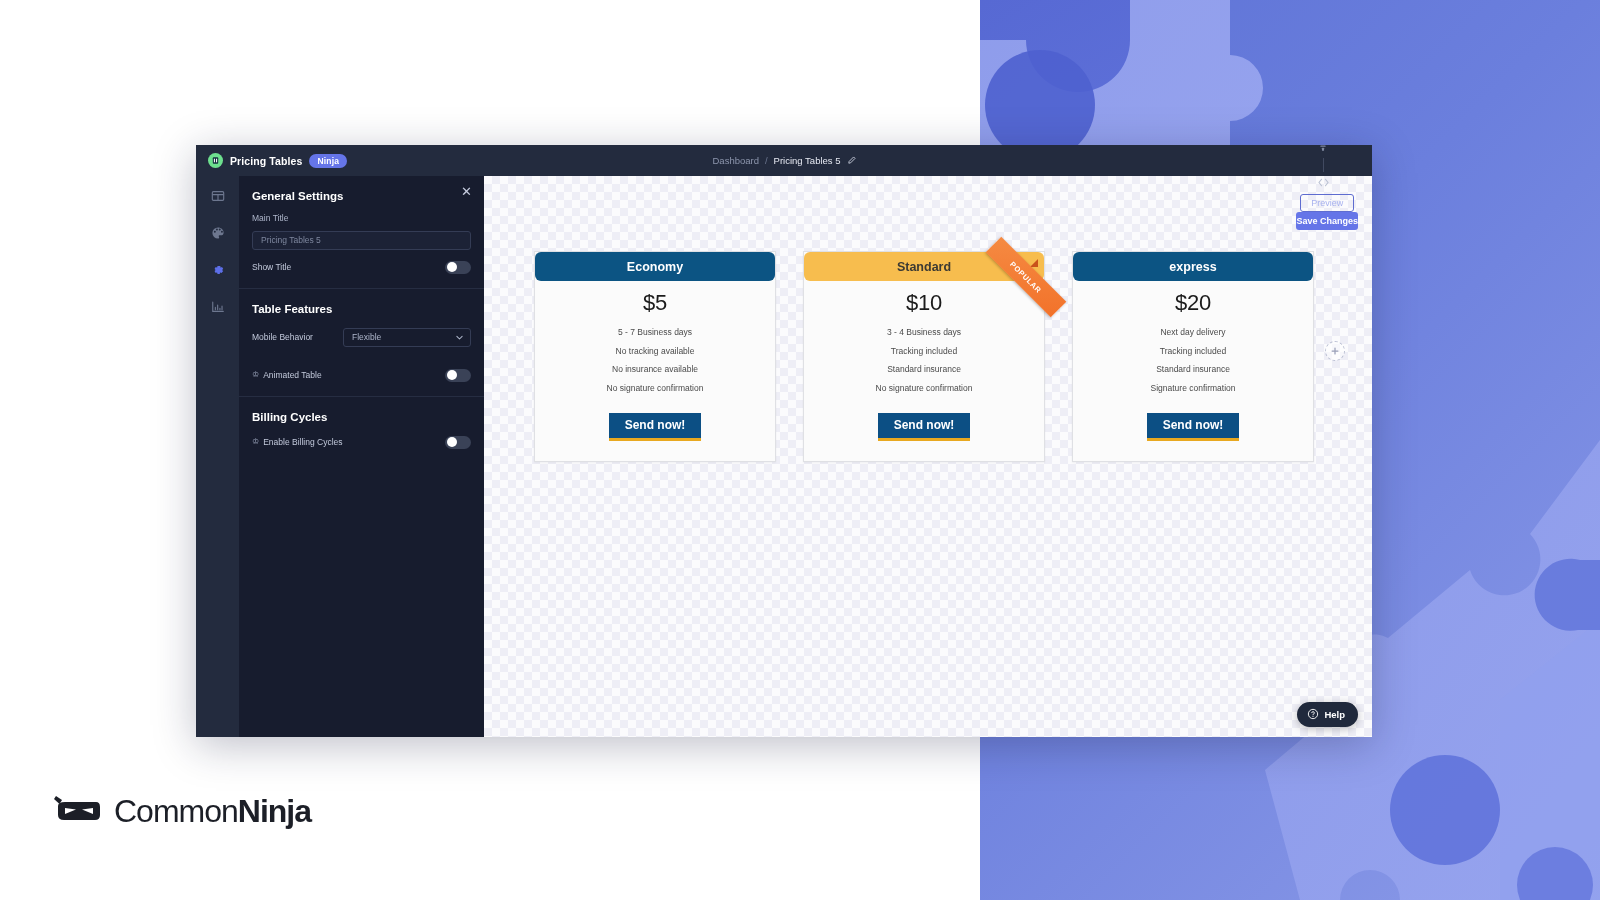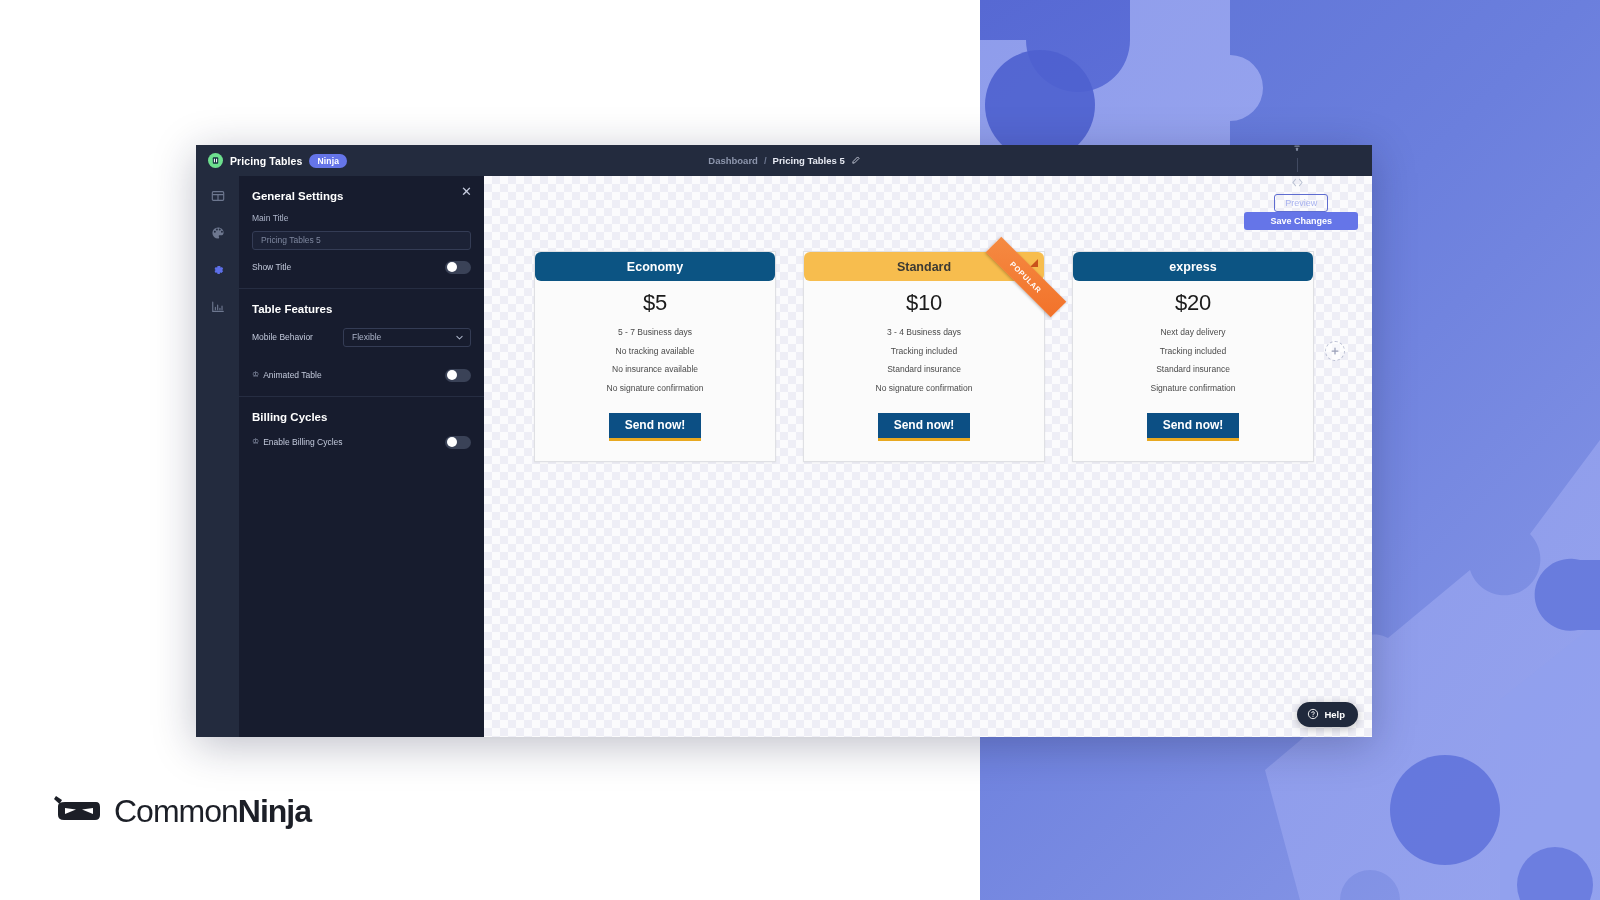--- a/index.html
+++ b/index.html
@@ -69,21 +69,21 @@
     background: #6575e8; color: #ffffff;
     font-size: 8.5px; font-weight: bold;
     padding: 2px 8px; border-radius: 9px;
     letter-spacing: .2px; white-space: nowrap;
   }
 
   .breadcrumb {
     position: absolute;
     left: 0; right: 0;
     display: flex; align-items: flex-end; justify-content: center;
-    gap: 6px; pointer-events: none; font-weight: bold;
+    gap: 6px; pointer-events: none;
   }
   .breadcrumb > * { pointer-events: auto; }
   .bc-link { color: #8d96ad; font-size: 9.5px; }
   .bc-sep { color: #6c7churt; color: #6c7690; font-size: 9.5px; }
   .bc-current { color: #e6e9f2; font-size: 9.5px; }
   .bc-pencil { color: #cfd4e2; font-size: 8.5px; margin-left: 1px; }
 
   .topbar-right {
     margin-left: auto; display: flex; align-items: center; gap: 0px;
     position: relative; z-index: 2; flex-direction: column;
@@ -99,21 +99,21 @@
   .tb-code { color: #b9c0d2; width: 24px; }
   .btn-preview {
     border: 1px solid #5e6cd0; color: #a8b2ef;
     background: transparent; border-radius: 3px;
     font-size: 9px; padding: 3px 10px; margin-left: 8px;
     white-space: nowrap;
   }
   .btn-save {
     background: #6575e8; color: #ffffff; border: none;
     border-radius: 3px; font-size: 9px; font-weight: bold;
-    padding: 4px 26px; margin-left: 8px; white-space: nowrap;
+    padding: 4px 0; margin-left: 8px; white-space: nowrap;
   }
 
   
   .app-body { display: flex; height: 561px; }
 
   .icon-rail {
     width: 43px; background: #232b3e;
     padding-top: 10px;
     display: flex; flex-direction: column; align-items: center; gap: 17px;
     flex-shrink: 0;

